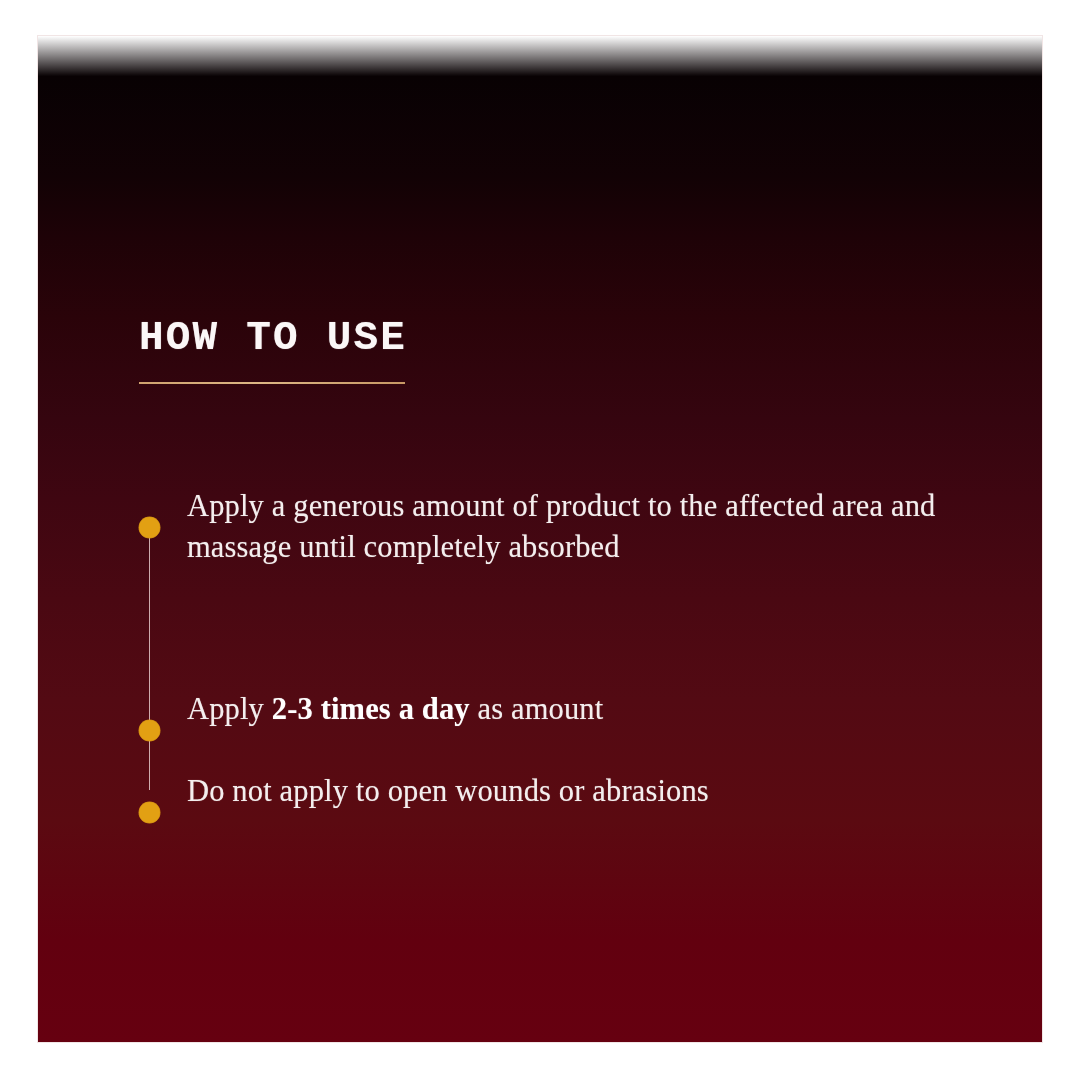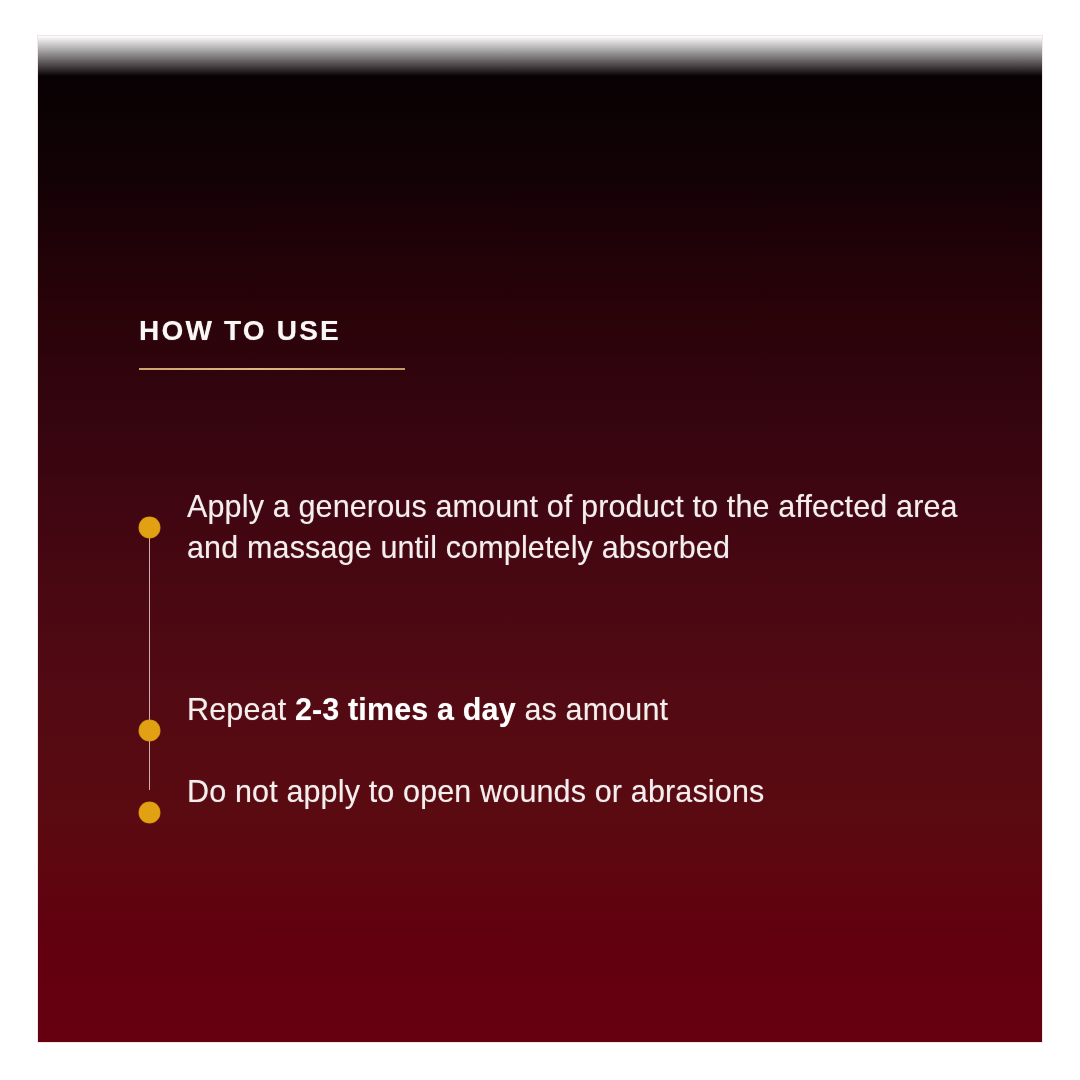--- a/index.html
+++ b/index.html
@@ -52,22 +52,22 @@
   
   .heading-block {
     position: absolute;
     left: 101px;
     top: 280px;
     width: 800px;
   }
 
   .heading-title {
     margin: 0;
-    font-family: Liberation Sans, sans-serif;
-    font-size: 28px;
+    font-family: Liberation Mono, monospace;
+    font-size: 41px;
     font-weight: 700;
     letter-spacing: 2.2px;
     color: #fbf7f7;
     line-height: 1.1;
     text-shadow: 0 0 1px rgba(255,255,255,0.55);
   }
 
   .heading-rule {
     margin-top: 21px;
     width: 266px;
@@ -114,21 +114,21 @@
     height: 21px;
     border-radius: 50%;
     background: #e2a013;
     box-shadow: 0 0 0 0.5px rgba(226,160,19,0.85);
   }
 
   .step-text {
     flex: 1 1 auto;
     margin: 0;
     color: #f4eeee;
-    font-family: Liberation Sans, sans-serif;
+    font-family: Liberation Serif, serif;
     font-size: 30.5px;
     font-weight: 400;
     line-height: 41px;
     letter-spacing: 0.15px;
     text-shadow: 0 0 1px rgba(255,255,255,0.45);
   }
 
   .step-text b {
     font-weight: 700;
     color: #ffffff;
@@ -159,21 +159,21 @@
         <div class="step-dot-cell">
           <span class="step-dot"></span>
         </div>
         <p class="step-text"><span>Apply a generous amount of product to the affected area and massage until completely absorbed</span><b></b><span></span></p>
       </div>
 
       <div class="step step-2">
         <div class="step-dot-cell">
           <span class="step-dot"></span>
         </div>
-        <p class="step-text"><span>Repeat </span><b>2-3 times a day</b><span> as amount</span></p>
+        <p class="step-text"><span>Apply </span><b>2-3 times a day</b><span> as amount</span></p>
       </div>
 
       <div class="step step-3">
         <div class="step-dot-cell">
           <span class="step-dot"></span>
         </div>
         <p class="step-text"><span>Do not apply to open wounds or abrasions</span><b></b><span></span></p>
       </div>
 
     </div>

